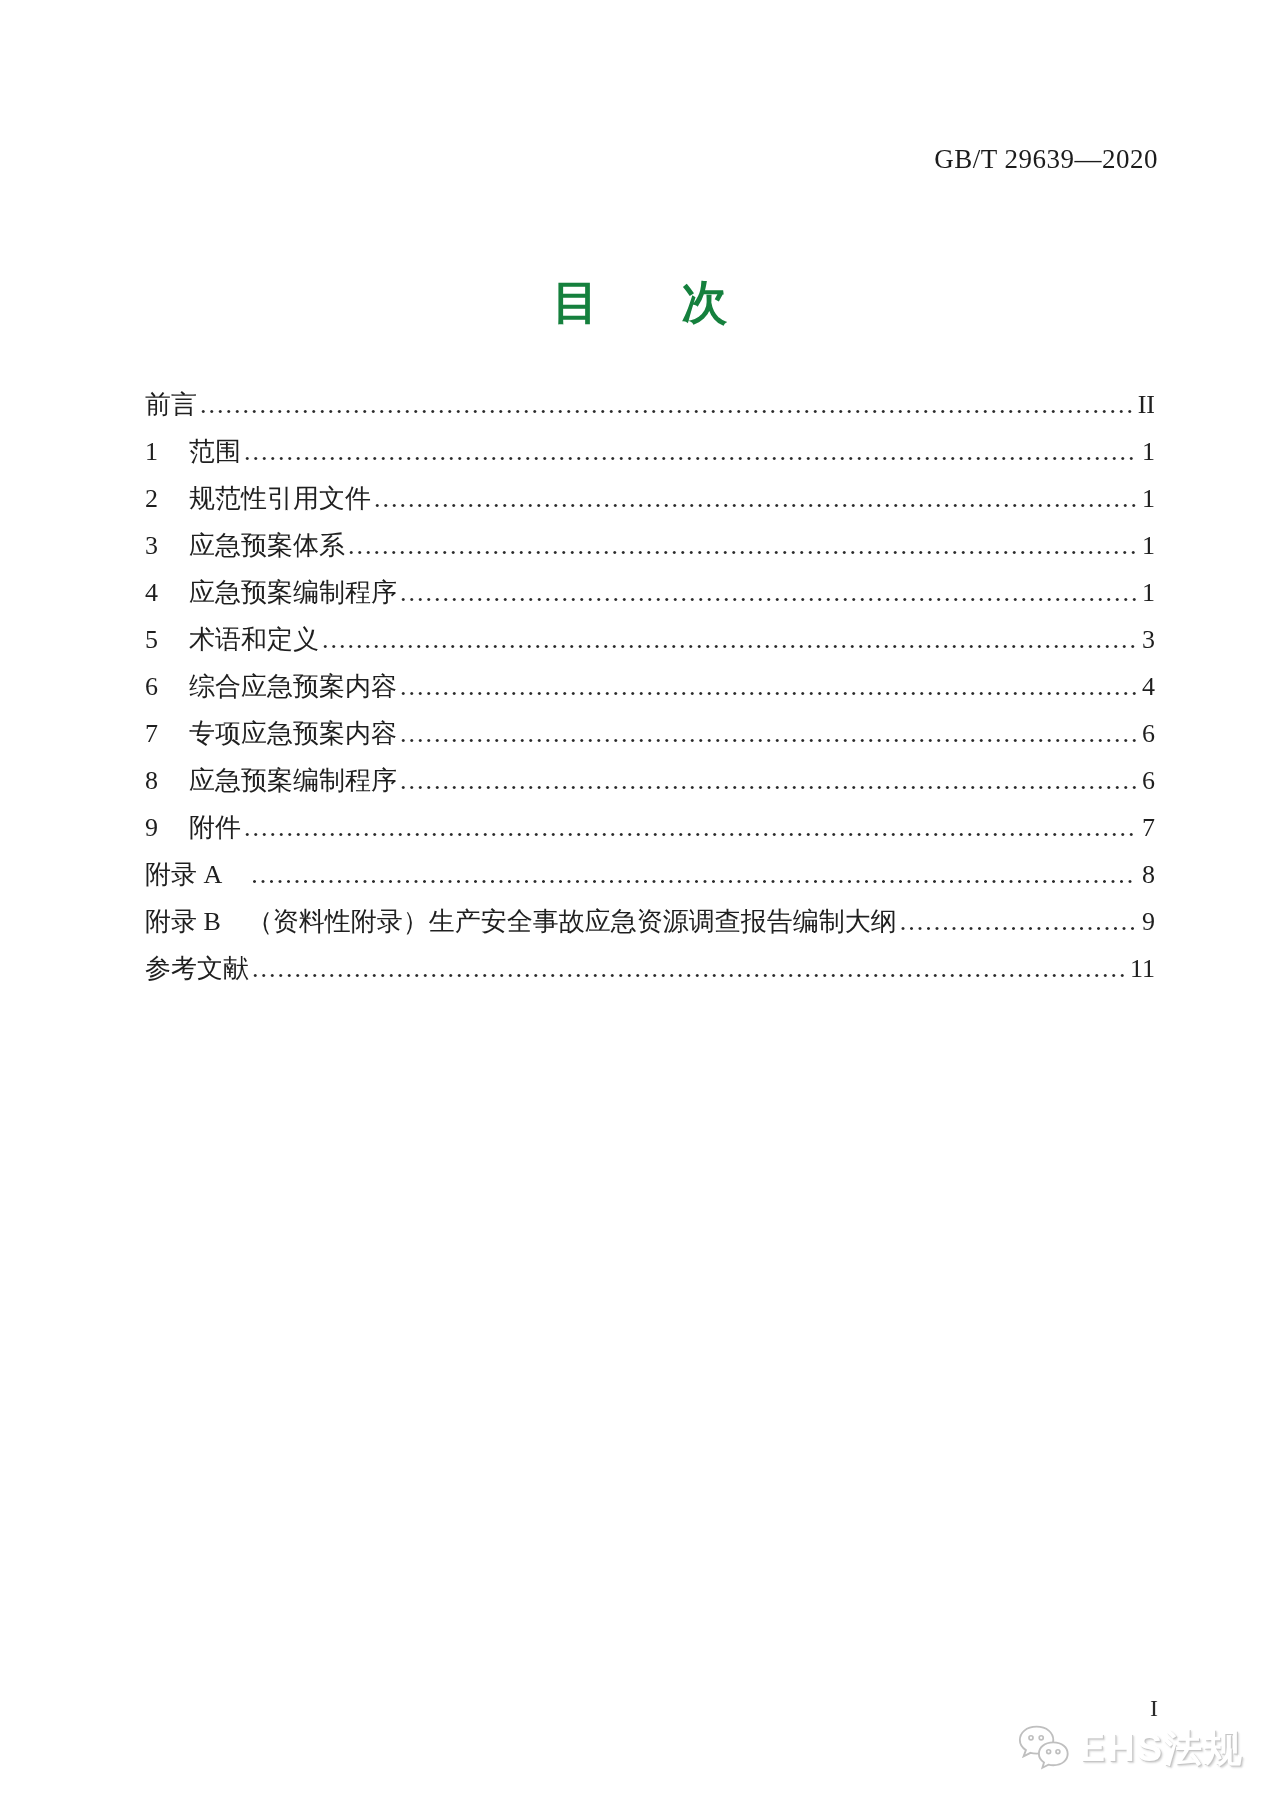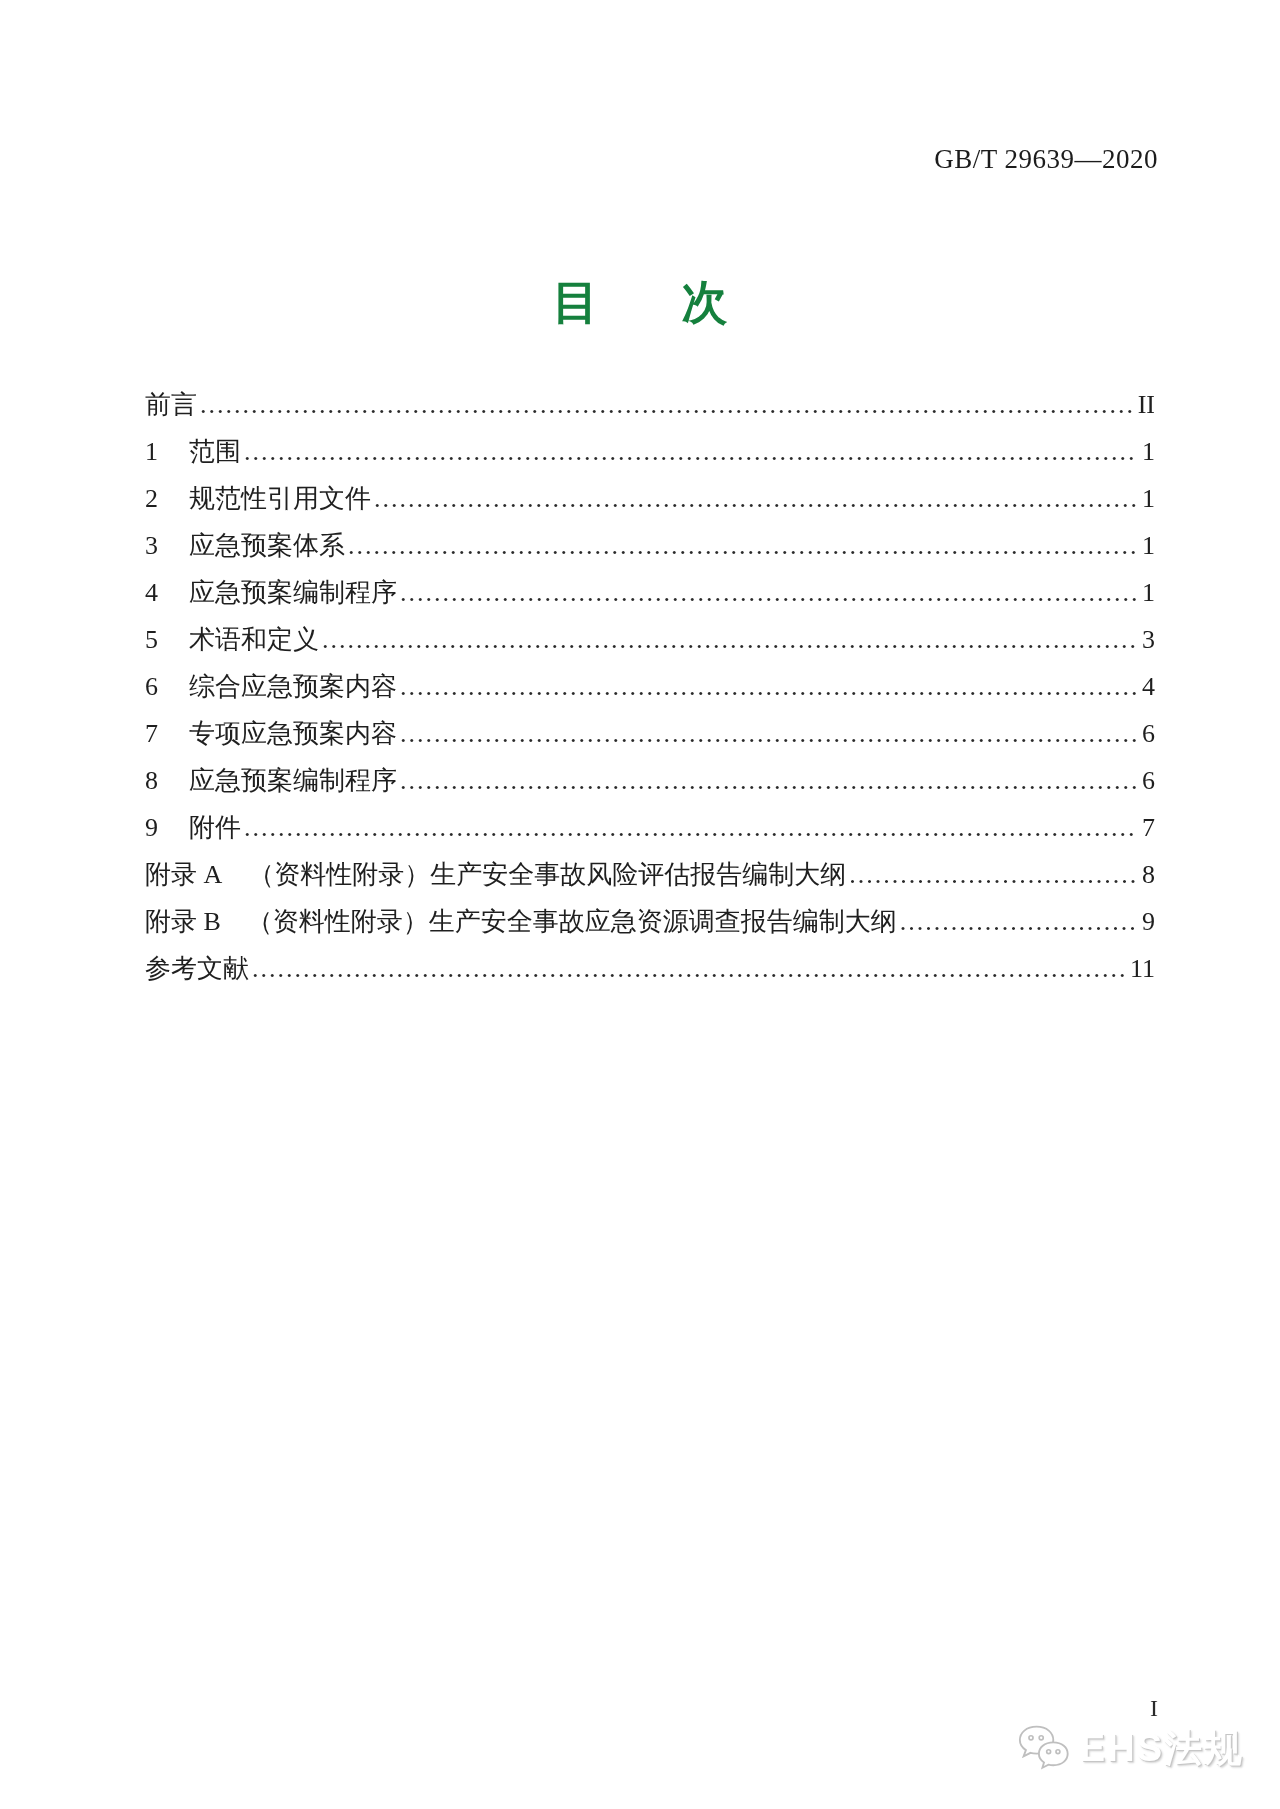--- a/index.html
+++ b/index.html
@@ -160,21 +160,20 @@
         <span class="toc-page">6</span>
       </div>
       <div class="toc-row">
         <span class="toc-prefix">9</span>
         <span class="toc-label">附件</span>
         <span class="toc-dots"></span>
         <span class="toc-page">7</span>
       </div>
       <div class="toc-row">
         <span class="toc-prefix wide">附录 A</span>
-        <span class="toc-label">（资料性附录）生产安全事故风险评估报告编制大纲</span>
         <span class="toc-dots"></span>
         <span class="toc-page">8</span>
       </div>
       <div class="toc-row">
         <span class="toc-prefix wide">附录 B</span>
         <span class="toc-label">（资料性附录）生产安全事故应急资源调查报告编制大纲</span>
         <span class="toc-dots"></span>
         <span class="toc-page">9</span>
       </div>
       <div class="toc-row">

